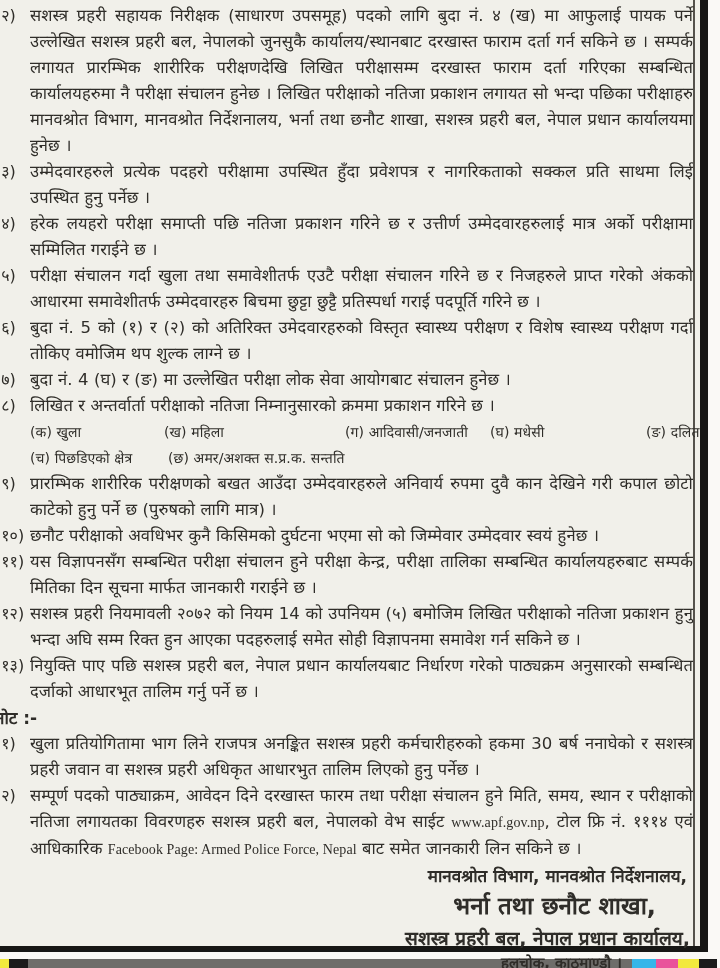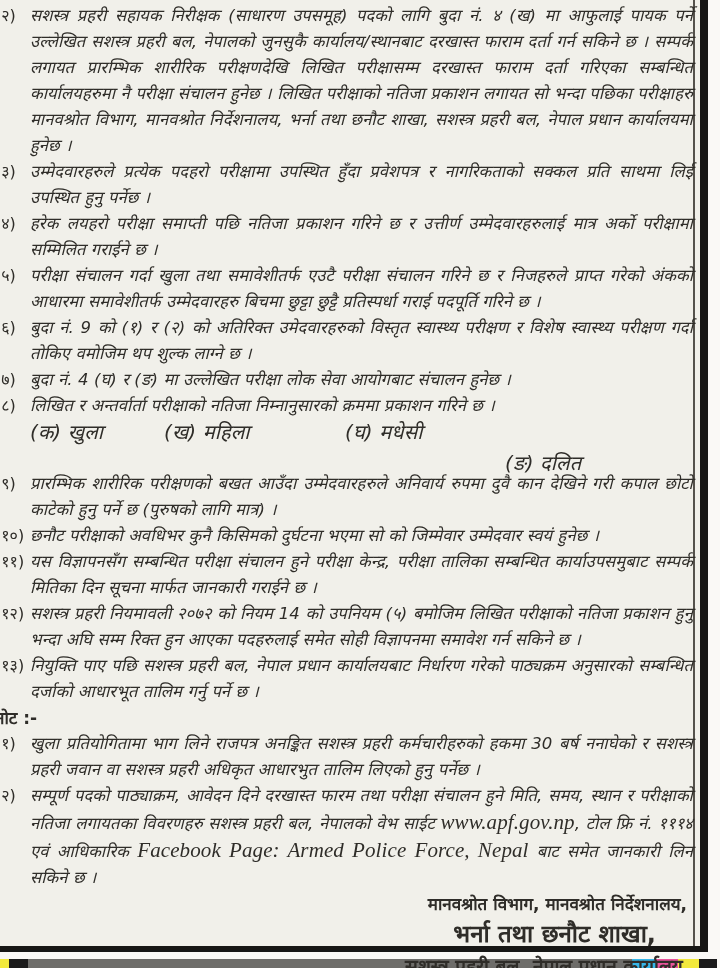--- a/index.html
+++ b/index.html
@@ -13,35 +13,34 @@
   #doc{
     position:absolute; left:-5px; top:3px; width:698px;
   }
   .item{display:flex; margin:0;}
   .item .num{
     flex:0 0 35px; font-size:16px; line-height:26px; white-space:nowrap;
   }
   .item .body{
     flex:1; font-size:16.5px; line-height:26px; text-align:justify;
     letter-spacing:0.1px;
-    font-style:italic;
   }
   .note-heading{
     font-weight:bold; font-size:17px; line-height:26px;
   }
   .latin{
-    font-family:"Liberation Serif",serif; font-size:21px;
+    font-family:"Liberation Serif",serif; font-size:14px;
   }
   
   .cat-row{position:relative; height:26px;}
-  .cat-row span{position:absolute; top:0; white-space:nowrap; font-size:20px; line-height:26px;}
+  .cat-row span{position:absolute; top:0; white-space:nowrap; font-size:14px; line-height:26px;}
   .row1 span:nth-child(1){left:0;}
   .row1 span:nth-child(2){left:134px;}
   .row1 span:nth-child(3){left:315px;}
-  .row1 span:nth-child(4){left:475px;margin-top:31px;}
+  .row1 span:nth-child(4){left:460px;}
   .row1 span:nth-child(5){left:590px;margin-left:26px;}
   .row2 span:nth-child(1){left:0;}
   .row2 span:nth-child(2){left:138px;}
   
   #signature{width:100%;}
   #signature div{font-weight:bold; text-align:right; white-space:nowrap;}
   .sig1{font-size:17px; line-height:26px; padding-right:6px;}
   .sig2{font-size:24px; line-height:34px; padding-right:37px;}
   .sig3{font-size:19px; line-height:30px; padding-right:3px;}
   .sig4{font-size:15px; line-height:20px; padding-right:71px;}
@@ -94,47 +93,50 @@
       <div class="item">
         <span class="num">(४)</span>
         <div class="body">हरेक लयहरो परीक्षा समाप्ती पछि नतिजा प्रकाशन गरिने छ र उत्तीर्ण उम्मेदवारहरुलाई मात्र अर्को परीक्षामा सम्मिलित गराईने छ ।</div>
       </div>
       <div class="item">
         <span class="num">(५)</span>
         <div class="body">परीक्षा संचालन गर्दा खुला तथा समावेशीतर्फ एउटै परीक्षा संचालन गरिने छ र निजहरुले प्राप्त गरेको अंकको आधारमा समावेशीतर्फ उम्मेदवारहरु बिचमा छुट्टा छुट्टै प्रतिस्पर्धा गराई पदपूर्ति गरिने छ ।</div>
       </div>
       <div class="item">
         <span class="num">(६)</span>
-        <div class="body">बुदा नं. 9 को (१) र (२) को अतिरिक्त उमेदवारहरुको विस्तृत स्वास्थ्य परीक्षण र विशेष स्वास्थ्य परीक्षण गर्दा तोकिए वमोजिम थप शुल्क लाग्ने छ ।</div>
+        <div class="body">बुदा नं. 5 को (१) र (२) को अतिरिक्त उमेदवारहरुको विस्तृत स्वास्थ्य परीक्षण र विशेष स्वास्थ्य परीक्षण गर्दा तोकिए वमोजिम थप शुल्क लाग्ने छ ।</div>
       </div>
       <div class="item">
         <span class="num">(७)</span>
         <div class="body">बुदा नं. 4 (घ) र (ङ) मा उल्लेखित परीक्षा लोक सेवा आयोगबाट संचालन हुनेछ ।</div>
       </div>
       <div class="item">
         <span class="num">(८)</span>
         <div class="body">लिखित र अन्तर्वार्ता परीक्षाको नतिजा निम्नानुसारको क्रममा प्रकाशन गरिने छ ।<div class="cat-row row1">
             <span>(क) खुला</span>
             <span>(ख) महिला</span>
+            <span>(ग) आदिवासी/जनजाती</span>
             <span>(घ) मधेसी</span>
             <span>(ङ) दलित</span>
           </div><div class="cat-row row2">
+            <span>(च) पिछडिएको क्षेत्र</span>
+            <span>(छ) अमर/अशक्त स.प्र.क. सन्तति</span>
           </div></div>
       </div>
       <div class="item">
         <span class="num">(९)</span>
         <div class="body">प्रारम्भिक शारीरिक परीक्षणको बखत आउँदा उम्मेदवारहरुले अनिवार्य रुपमा दुवै कान देखिने गरी कपाल छोटो काटेको हुनु पर्ने छ (पुरुषको लागि मात्र) ।</div>
       </div>
       <div class="item">
         <span class="num">(१०)</span>
         <div class="body">छनौट परीक्षाको अवधिभर कुनै किसिमको दुर्घटना भएमा सो को जिम्मेवार उम्मेदवार स्वयं हुनेछ ।</div>
       </div>
       <div class="item">
         <span class="num">(११)</span>
-        <div class="body">यस विज्ञापनसँग सम्बन्धित परीक्षा संचालन हुने परीक्षा केन्द्र, परीक्षा तालिका सम्बन्धित कार्याउपसमुबाट सम्पर्क मितिका दिन सूचना मार्फत जानकारी गराईने छ ।</div>
+        <div class="body">यस विज्ञापनसँग सम्बन्धित परीक्षा संचालन हुने परीक्षा केन्द्र, परीक्षा तालिका सम्बन्धित कार्यालयहरुबाट सम्पर्क मितिका दिन सूचना मार्फत जानकारी गराईने छ ।</div>
       </div>
       <div class="item">
         <span class="num">(१२)</span>
         <div class="body">सशस्त्र प्रहरी नियमावली २०७२ को नियम 14 को उपनियम (५) बमोजिम लिखित परीक्षाको नतिजा प्रकाशन हुनु भन्दा अघि सम्म रिक्त हुन आएका पदहरुलाई समेत सोही विज्ञापनमा समावेश गर्न सकिने छ ।</div>
       </div>
       <div class="item">
         <span class="num">(१३)</span>
         <div class="body">नियुक्ति पाए पछि सशस्त्र प्रहरी बल, नेपाल प्रधान कार्यालयबाट निर्धारण गरेको पाठ्यक्रम अनुसारको सम्बन्धित दर्जाको आधारभूत तालिम गर्नु पर्ने छ ।</div>
       </div>
     </div>

